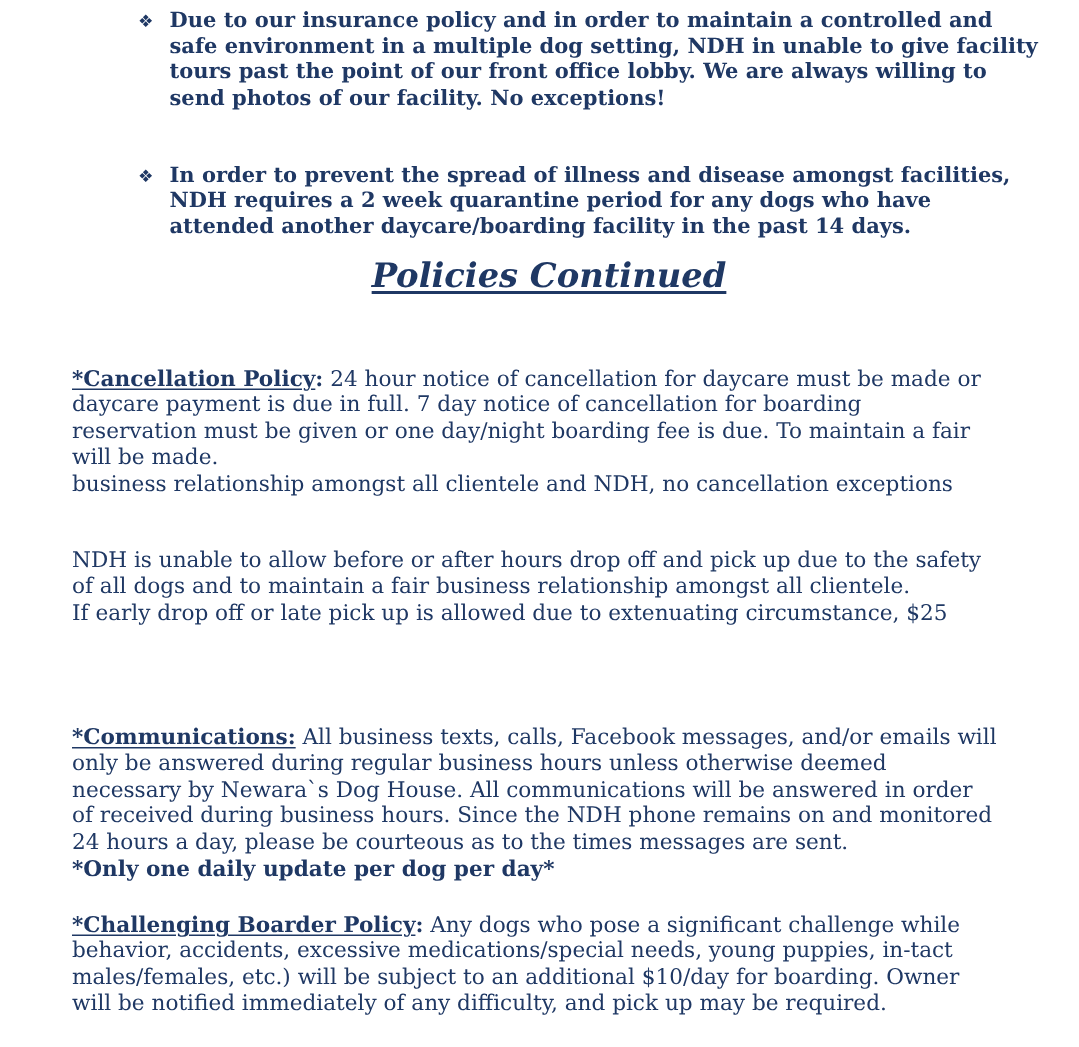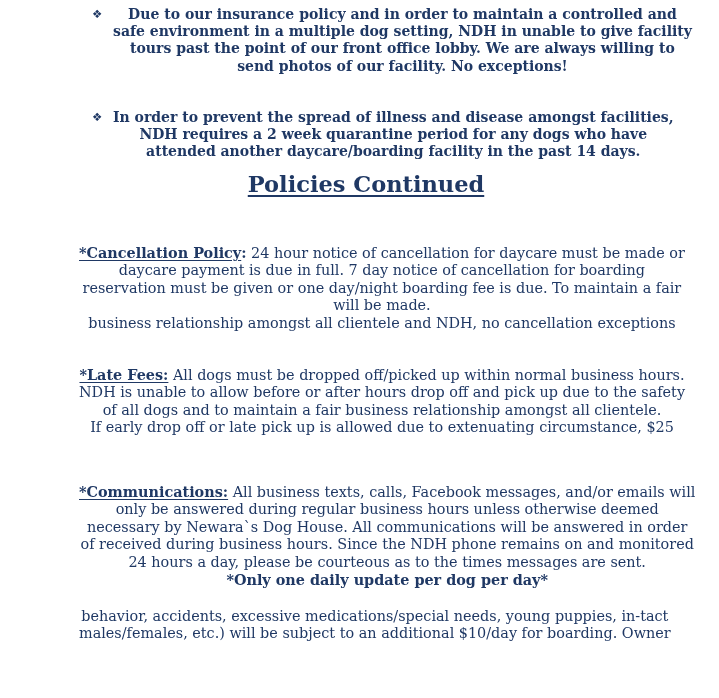--- a/index.html
+++ b/index.html
@@ -4,40 +4,40 @@
 <style>
   html,body{margin:0;padding:0;background:#ffffff;}
   .page{
     position:relative;
     width:719px;height:698px;
     background:#ffffff;
     color:var(--ink,#1f3864);
     font-family:"DejaVu Serif","Liberation Serif",serif;
     overflow:hidden;
   }
-  .line{white-space:nowrap;text-align:center;}
+  .line{white-space:nowrap;}
   
   .bullet-item{
     position:absolute;left:92px;
     display:flex;align-items:flex-start;
     font-weight:bold;font-size:14px;line-height:17.2px;
   }
   .bullet-item .marker{
     flex:none;width:21px;font-size:11.5px;line-height:17.2px;
     font-family:"DejaVu Sans",sans-serif;
   }
   
   .heading{
     position:absolute;left:63px;width:606px;top:171px;
-    text-align:center;font-size:22.5px;font-weight:bold;line-height:26px;
+    text-align:center;font-size:22.5px;font-weight:bold;line-height:26px;font-style:italic;
   }
   .heading-text{text-decoration:underline;text-underline-offset:3px;}
   
   .policy{
-    position:absolute;left:79px;
+    position:absolute;left:48px;
     font-size:14.4px;line-height:17.4px;font-weight:normal;
   }
   .lead{font-weight:bold;text-decoration:underline;text-underline-offset:2px;}
   .sep{font-weight:bold;}
   .bold-line{font-weight:bold;}
 </style>
 </head>
 <body>
 
 <div class="page">
@@ -67,33 +67,34 @@
 
   <section class="policy" style="top:244px">
     <div class="line"><span class="lead">*Cancellation Policy</span><span class="sep">:</span><span> 24 hour notice of cancellation for daycare must be made or</span></div>
     <div class="line">daycare payment is due in full. 7 day notice of cancellation for boarding</div>
     <div class="line">reservation must be given or one day/night boarding fee is due. To maintain a fair</div>
     <div class="line">will be made.</div>
     <div class="line">business relationship amongst all clientele and NDH, no cancellation exceptions</div>
   </section>
 
   <section class="policy" style="top:366px">
-    <div class="line"><span class="lead">*Late Fees:</span><span class="sep"></span><span> All dogs must be dropped off/picked up within normal business hours.</span></div>
     <div class="line">NDH is unable to allow before or after hours drop off and pick up due to the safety</div>
     <div class="line">of all dogs and to maintain a fair business relationship amongst all clientele.</div>
     <div class="line">If early drop off or late pick up is allowed due to extenuating circumstance, $25</div>
   </section>
 
   <section class="policy" style="top:483px">
     <div class="line"><span class="lead">*Communications:</span><span class="sep"></span><span> All business texts, calls, Facebook messages, and/or emails will</span></div>
     <div class="line">only be answered during regular business hours unless otherwise deemed</div>
     <div class="line">necessary by Newara`s Dog House. All communications will be answered in order</div>
     <div class="line">of received during business hours. Since the NDH phone remains on and monitored</div>
     <div class="line">24 hours a day, please be courteous as to the times messages are sent.</div>
     <div class="line bold-line">*Only one daily update per dog per day*</div>
   </section>
 
   <section class="policy" style="top:608px">
+    <div class="line"><span class="lead">*Challenging Boarder Policy</span><span class="sep">:</span><span> Any dogs who pose a significant challenge while</span></div>
     <div class="line">behavior, accidents, excessive medications/special needs, young puppies, in-tact</div>
     <div class="line">males/females, etc.) will be subject to an additional $10/day for boarding. Owner</div>
+    <div class="line">will be notified immediately of any difficulty, and pick up may be required.</div>
   </section>
 
 </div>
 
 </body></html>

